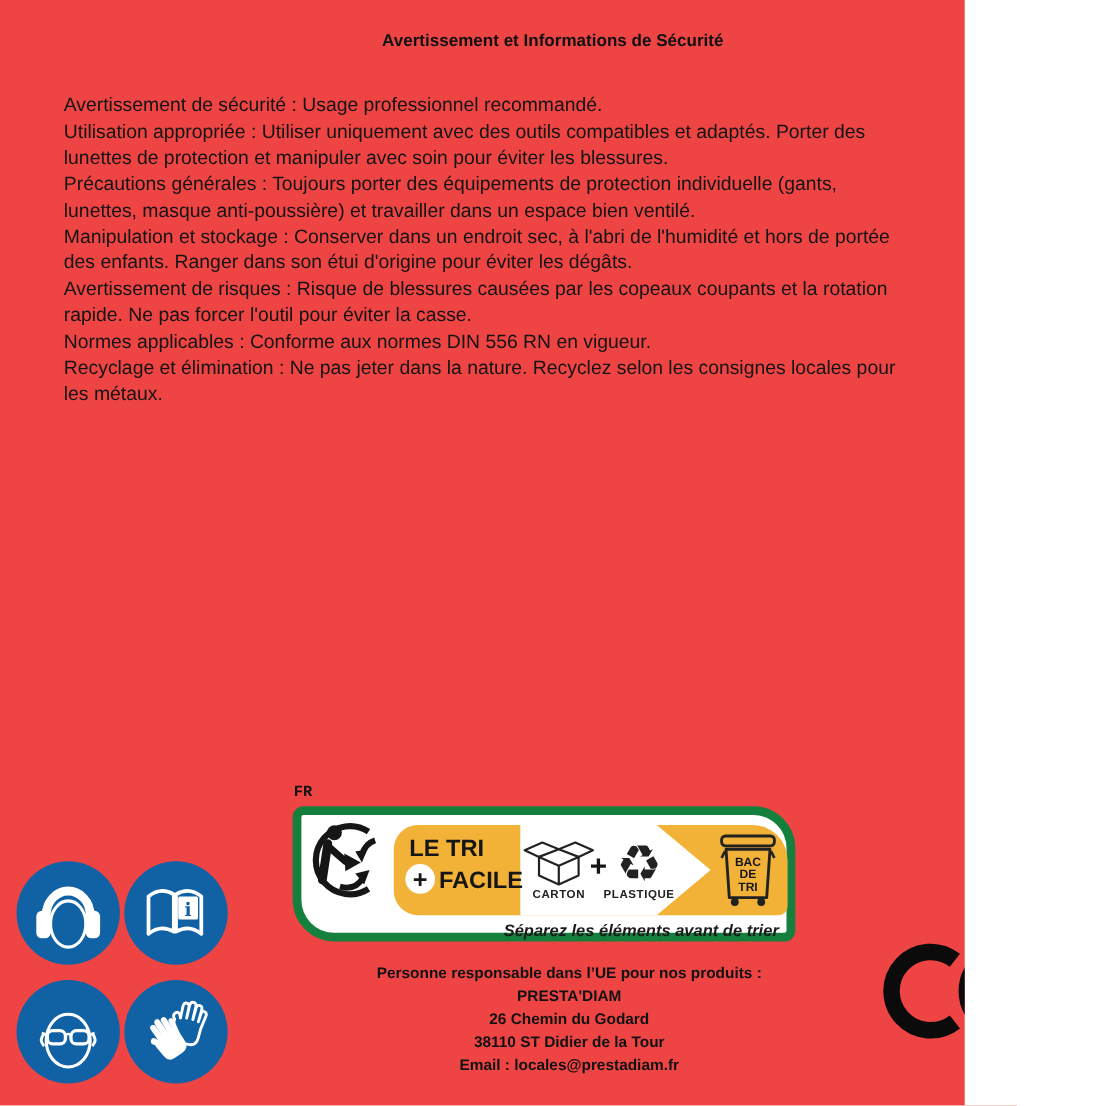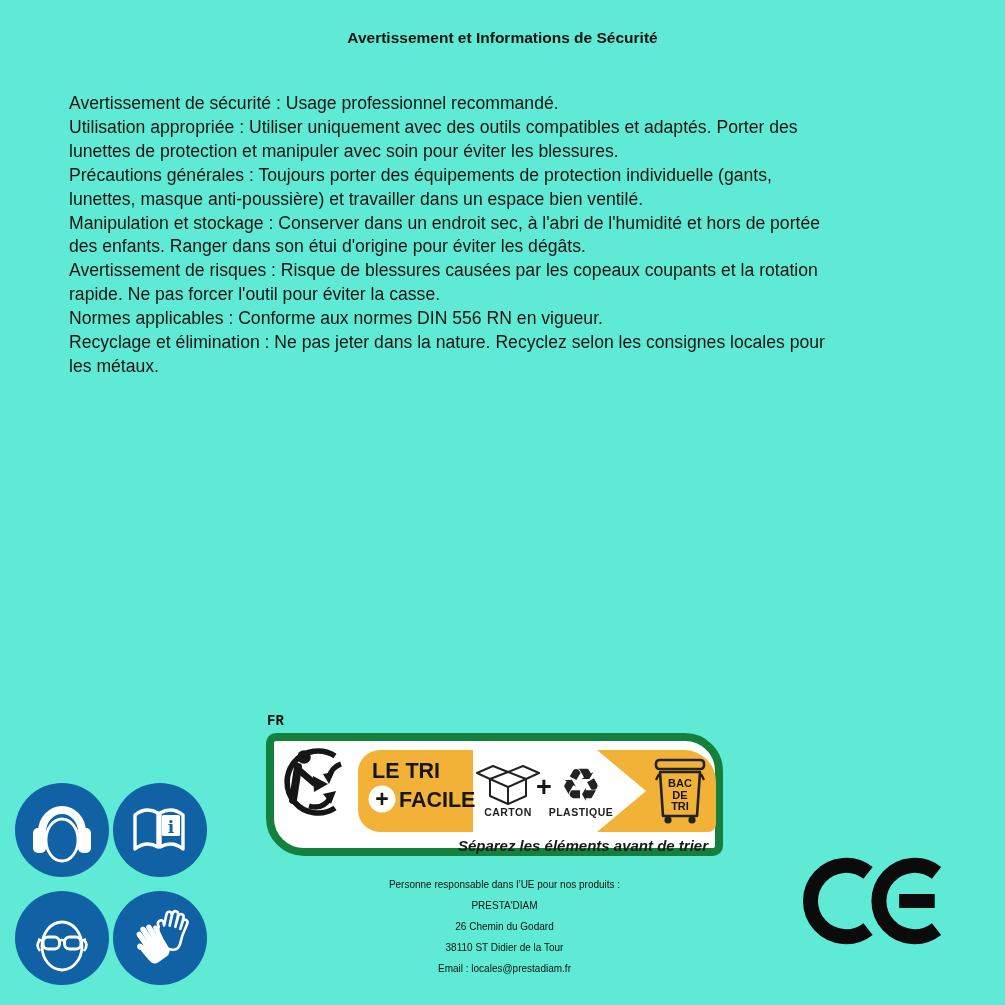--- a/index.html
+++ b/index.html
@@ -1,35 +1,35 @@
 <!DOCTYPE html>
 <html><head>
 <meta charset="utf-8">
 <style>
   html,body{margin:0;padding:0;background:#fff;}
-  #page{position:relative;width:1005px;height:1005px;background:#5eead4;overflow:hidden;
+  #page{position:relative;width:877px;height:1005px;background:#ef4444;overflow:hidden;
         font-family:"Liberation Sans",sans-serif;color:#111;}
   .title{position:absolute;top:29px;left:0;width:1005px;text-align:center;
          font-size:15.5px;font-weight:700;color:#111;}
-  .body-text{position:absolute;left:69px;top:84px;width:880px;
-             font-size:17.6px;line-height:23.9px;color:#141414;margin-top:8px;}
+  .body-text{position:absolute;left:58px;top:84px;width:880px;
+             font-size:17.6px;line-height:23.9px;color:#141414;}
   
   .icons-grid{position:absolute;left:14px;top:782px;width:208px;height:204px;}
   .sicon{position:absolute;width:96px;height:96px;}
   .sicon svg{display:block;width:96px;height:96px;}
   .p1{left:0;top:0}.p2{left:98px;top:0}.p3{left:0;top:108px}.p4{left:98px;top:108px}
   
   .fr-label{position:absolute;left:267px;top:713px;font-size:14px;font-weight:700;color:#111;font-family:Liberation Mono, monospace;}
   .tri-box{position:absolute;left:266px;top:733px;width:457px;height:123px;
            border:8px solid #15803d;box-sizing:border-box;background:#fff;
            border-radius:10px 38px 10px 38px;}
   .tri-box svg{position:absolute;left:-2px;top:-2px;}
   
-  .resp{position:absolute;left:252px;top:874px;width:505px;text-align:center;
-        font-size:10px;font-weight:400;line-height:21px;color:#111;}
+  .resp{position:absolute;left:265px;top:874px;width:505px;text-align:center;
+        font-size:14px;font-weight:700;line-height:21px;color:#111;}
   
   .ce{position:absolute;left:796px;top:849px;width:150px;height:104px;}
   .ce svg{display:block;width:150px;height:104px;}
 </style>
 </head>
 <body>
 
 <div id="page">
 
   <div class="title">Avertissement et Informations de Sécurité</div>

